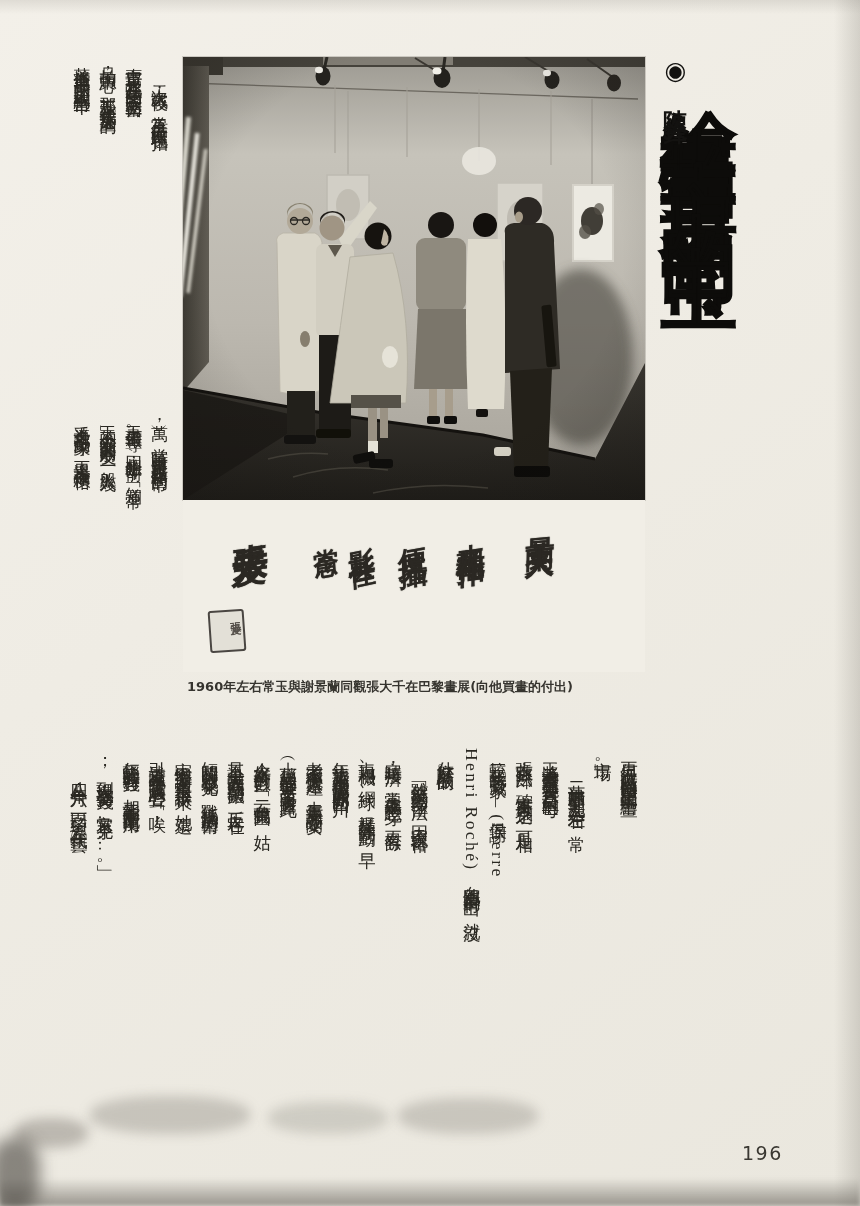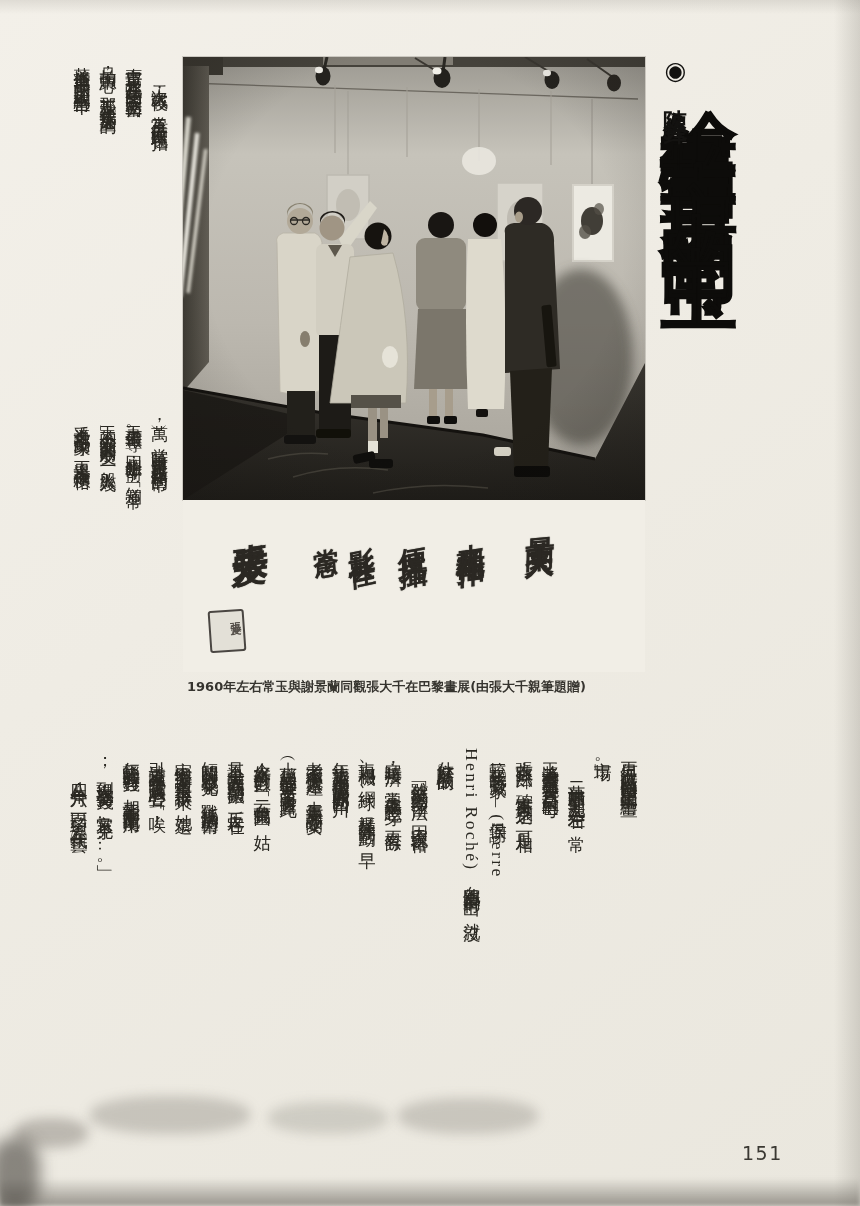--- a/index.html
+++ b/index.html
@@ -271,21 +271,21 @@
   <div class="calligraphy">
     <div class="cal c0">景蘭夫人</div>
     <div class="cal c1">来觀拙作</div>
     <div class="cal c2">便見攝</div>
     <div class="cal c3">影甚佳</div>
     <div class="cal c4">當念</div>
     <div class="cal c5">大千張爰</div>
     <div class="seal">張爰</div>
   </div>
 
-  <div class="caption">1960年左右常玉與謝景蘭同觀張大千在巴黎畫展(由張大千親筆題贈)</div>
+  <div class="caption">1960年左右常玉與謝景蘭同觀張大千在巴黎畫展(向他買畫的付出)</div>
 
   <div class="vcols body-block">
 
   <div class="vcol">更何況彼時島內尚無所謂眞正的「繪畫</div>
       <div class="vcol">市場」。</div>
       <div class="vcol">　二萬法郎和早期一九六〇年左右，常</div>
       <div class="vcol">玉將油畫寄售在巴黎春天百貨公司的每</div>
       <div class="vcol">張數百法郎，確實有天壤之別，可是相</div>
       <div class="vcol">較三〇年代名收藏家——侯謝(Pierre</div>
       <div class="vcol">Henri Roché)向他買畫的付出，就沒</div>
@@ -299,21 +299,21 @@
       <div class="vcol">令人好奇的數目：「二百萬銀圓」；姑</div>
       <div class="vcol">且不論是袁大頭或淸朝龍銀，反正它在</div>
       <div class="vcol">短時間內就被花光了。戰後抵法的藝術</div>
       <div class="vcol">家中惟有謝女士與常玉最談得來，她還</div>
       <div class="vcol">引述畫家晚年曾吐露過的心聲：「唉！</div>
       <div class="vcol">年輕的時候有錢，却未能善加支配使用</div>
       <div class="vcol">；到現在需要錢，它又不見了……」。</div>
       <div class="vcol">　八四年六月，巴黎一項「五〇年代藝</div>
     </div>
 
-  <div class="page-number">151</div>
+  <div class="page-number">196</div>
 
   <div class="smudge sm-a"></div>
   <div class="smudge sm-b"></div>
   <div class="smudge sm-c"></div>
   <div class="smudge sm-d"></div>
   <div class="bottom-band"></div>
   <div class="corner-dark"></div>
   <div class="right-shade"></div>
   <div class="top-shade"></div>
 

